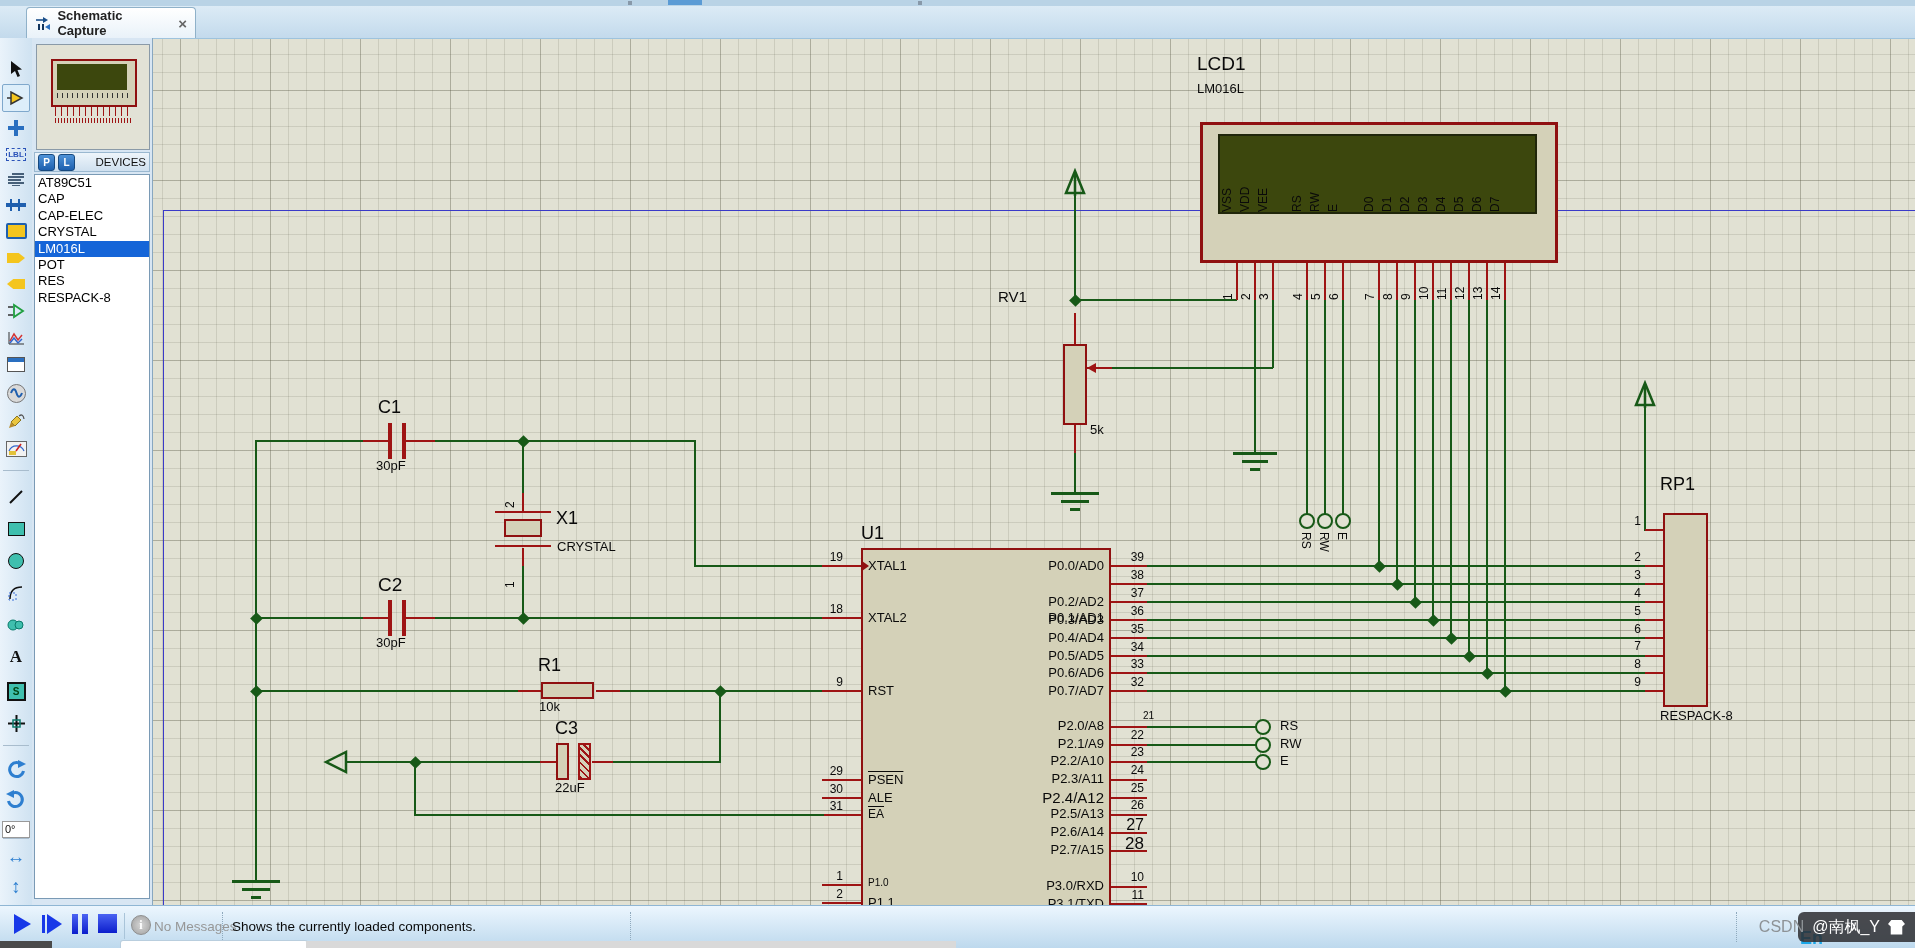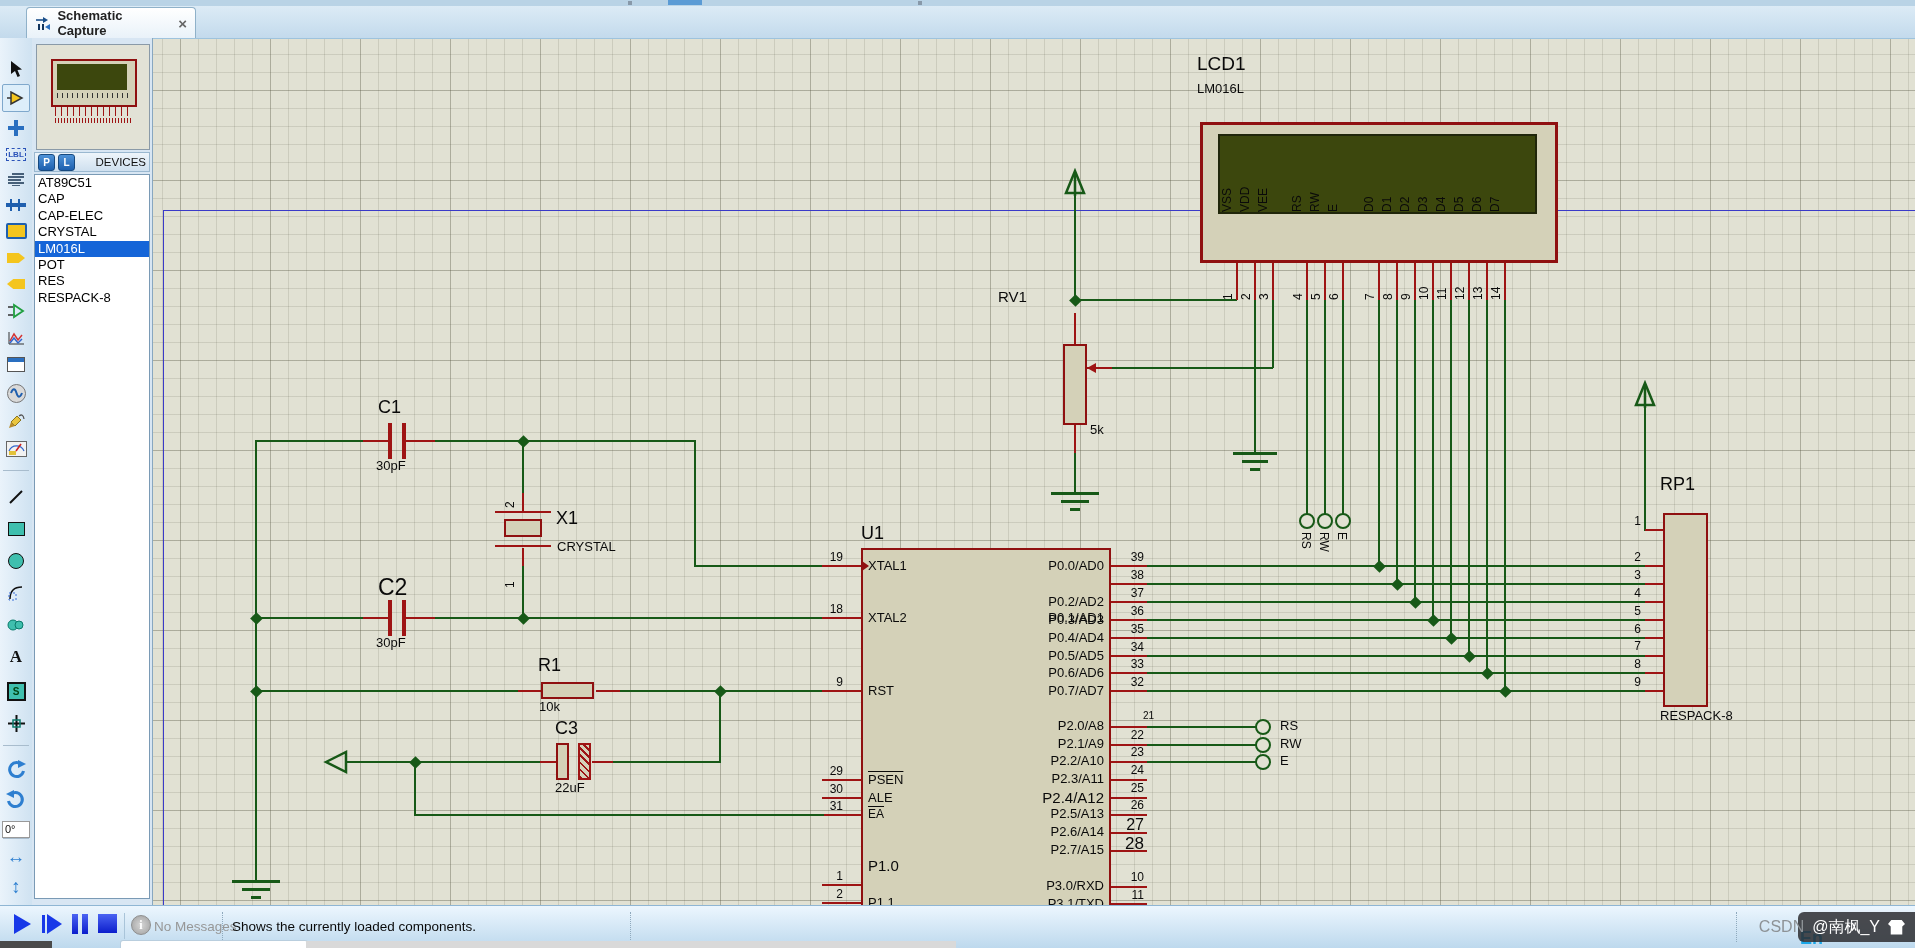--- a/index.html
+++ b/index.html
@@ -255,41 +255,41 @@
   <div class="circ" style="left:1255px;top:737px"></div>
   <div class="circ" style="left:1255px;top:754px"></div>
 
   <div class="lbl" style="left:1197px;top:54px;font-size:19px">LCD1</div>
   <div class="lbl" style="left:1197px;top:82px;font-size:13px">LM016L</div>
   <div class="lbl" style="left:861px;top:524px;font-size:18px">U1</div>
   <div class="lbl" style="left:556px;top:509px;font-size:18px">X1</div>
   <div class="lbl" style="left:557px;top:540px;font-size:13px">CRYSTAL</div>
   <div class="lbl" style="left:378px;top:398px;font-size:18px">C1</div>
   <div class="lbl" style="left:376px;top:459px;font-size:13px">30pF</div>
-  <div class="lbl" style="left:378px;top:575px;font-size:23px">C2</div>
+  <div class="lbl" style="left:378px;top:575px;font-size:19px">C2</div>
   <div class="lbl" style="left:376px;top:636px;font-size:13px">30pF</div>
   <div class="lbl" style="left:538px;top:656px;font-size:18px">R1</div>
   <div class="lbl" style="left:539px;top:700px;font-size:13px">10k</div>
   <div class="lbl" style="left:555px;top:719px;font-size:18px">C3</div>
   <div class="lbl" style="left:555px;top:781px;font-size:13px">22uF</div>
   <div class="lbl" style="left:998px;top:289px;font-size:15px">RV1</div>
   <div class="lbl" style="left:1090px;top:423px;font-size:13px">5k</div>
   <div class="lbl" style="left:1660px;top:475px;font-size:18px">RP1</div>
   <div class="lbl" style="left:1660px;top:709px;font-size:13px">RESPACK-8</div>
 
   <div class="lbl vt" style="left:504px;top:468px;height:40px;font-size:12px">2</div>
   <div class="lbl vt" style="left:504px;top:552px;height:36px;font-size:12px">1</div>
 
   <div class="lbl" style="left:868px;top:559px;font-size:13px">XTAL1</div>
   <div class="lbl" style="left:868px;top:611px;font-size:13px">XTAL2</div>
   <div class="lbl" style="left:868px;top:684px;font-size:13px">RST</div>
   <div class="lbl ol" style="left:868px;top:773px;font-size:13px">PSEN</div>
   <div class="lbl" style="left:868px;top:791px;font-size:13px">ALE</div>
   <div class="lbl ol" style="left:868px;top:808px;font-size:12px">EA</div>
-  <div class="lbl" style="left:868px;top:858px;font-size:15px">P1.0</div>
+  <div class="lbl" style="left:868px;top:878px;font-size:10px">P1.0</div>
   <div class="lbl" style="left:868px;top:896px;font-size:13px">P1.1</div>
 
   <div class="lbl tal" style="left:811px;top:551px;width:32px;font-size:12px">19</div>
   <div class="lbl tal" style="left:811px;top:603px;width:32px;font-size:12px">18</div>
   <div class="lbl tal" style="left:811px;top:676px;width:32px;font-size:12px">9</div>
   <div class="lbl tal" style="left:811px;top:765px;width:32px;font-size:12px">29</div>
   <div class="lbl tal" style="left:811px;top:783px;width:32px;font-size:12px">30</div>
   <div class="lbl tal" style="left:811px;top:800px;width:32px;font-size:12px">31</div>
   <div class="lbl tal" style="left:811px;top:870px;width:32px;font-size:12px">1</div>
   <div class="lbl tal" style="left:811px;top:888px;width:32px;font-size:12px">2</div>

